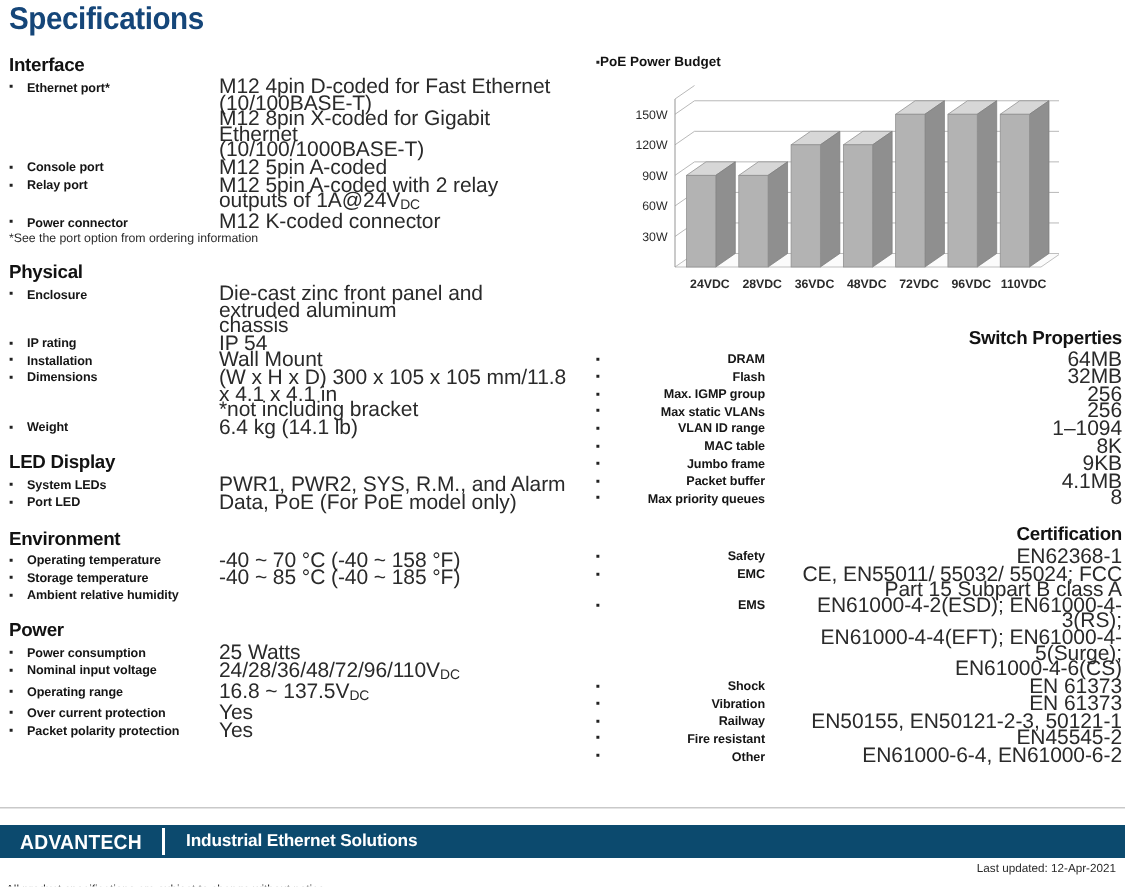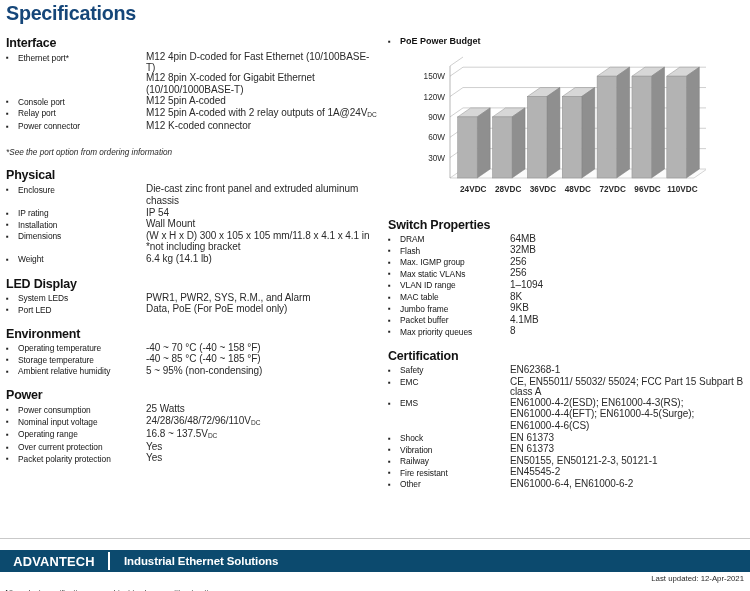--- a/index.html
+++ b/index.html
@@ -19,47 +19,47 @@
     font-size:21px; font-weight:bold;
     color:#154679;
     letter-spacing:-0.3px;
     font-stretch:condensed;
     transform:scaleX(0.94);
     transform-origin:left top;
   }
 
   
   .col-left  { position:absolute; left:6px;  top:36px; width:372px; }
-  .col-right { position:absolute; left:388px; top:36px; width:360px; }
+  .col-right { position:absolute; left:388px; top:36px; width:360px;text-align:right; }
 
   
   .sec-head {
     font-size:12.5px; font-weight:bold; color:#121212;
     margin:0 0 2px 0; letter-spacing:-0.2px;
   }
   .sec { margin-bottom:11px; }
 
   
   .row { display:flex; align-items:flex-start; line-height:10.6px; }
   .bullet {
     width:12px; flex:0 0 12px; padding-top:1px;
     font-size:8px; color:#222; line-height:10.6px;
   }
   .bullet::before { content:"\25AA"; }
   .lbl {
-    font-size:8.4px; font-weight:normal; color:#151515;
+    font-size:8.4px; font-weight:bold; color:#151515;
     flex:0 0 128px; padding-top:0.5px; letter-spacing:-0.05px;
   }
   .val {
-    font-size:10px; color:#2a2a2a; flex:1 1 auto;
+    font-size:14px; color:#2a2a2a; flex:1 1 auto;
     white-space:pre-line; letter-spacing:-0.05px;
   }
   .row.cont .bullet, .row.cont .lbl { visibility:hidden; }
   .note {
-    font-size:8.2px; color:#2a2a2a; margin-top:16px; padding-left:0px;font-style:italic;
+    font-size:8.2px; color:#2a2a2a; margin-top:0px; padding-left:0px;
   }
 
   
   .col-right .lbl { flex:0 0 110px; }
 
   
   .chart-block { margin-bottom:8px; }
   .chart-title-row { display:flex; align-items:flex-start; margin-bottom:2px; }
   .chart-title {
     font-size:9px; font-weight:bold; color:#121212;
@@ -234,21 +234,20 @@
           <div class="row">
             <span class="bullet"></span>
             <span class="lbl">Storage temperature</span>
             <span class="val">-40 ~ 85 °C (-40 ~ 185 °F)</span>
           </div>
         </div>
         <div>
           <div class="row">
             <span class="bullet"></span>
             <span class="lbl">Ambient relative humidity</span>
-            <span class="val">5 ~ 95% (non-condensing)</span>
           </div>
         </div>
       </div>
       <div class="sec">
         <div class="sec-head">Power</div>
         <div>
           <div class="row">
             <span class="bullet"></span>
             <span class="lbl">Power consumption</span>
             <span class="val">25 Watts</span>

